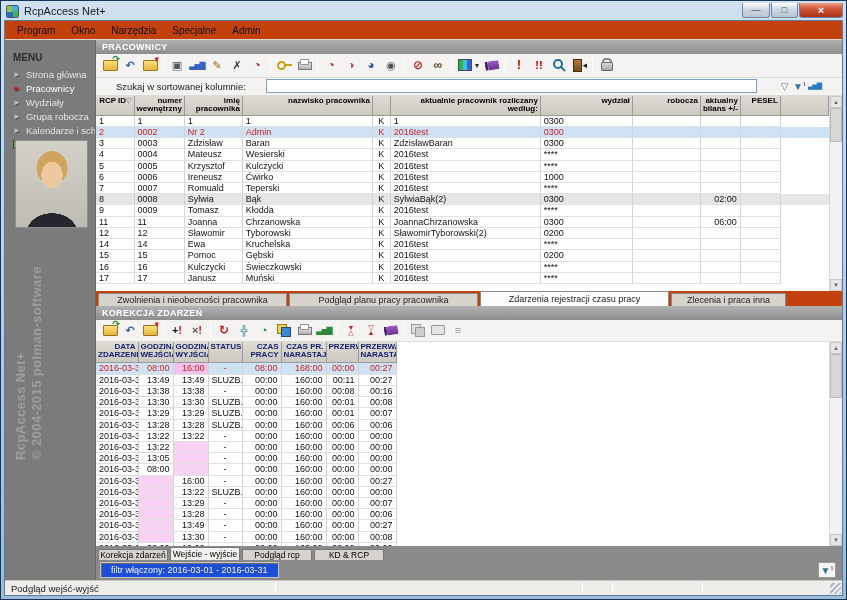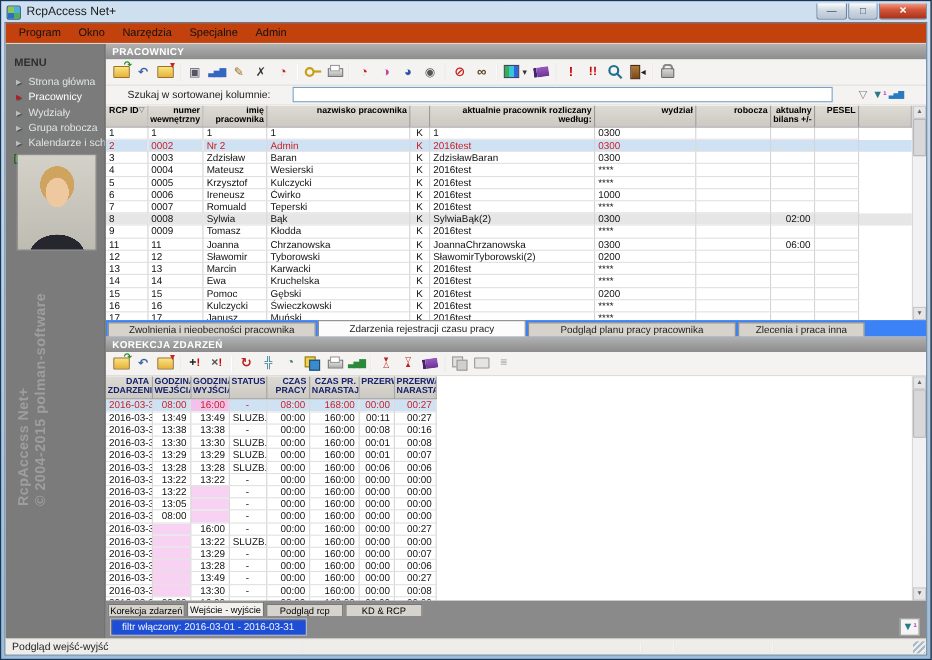--- a/index.html
+++ b/index.html
@@ -117,21 +117,21 @@
   tr.sel td.pink{background:#f3c2ec !important;}
   .c-r{text-align:right;}
   .c-c{text-align:center;}
   .sort-ind{float:right;color:#777;font-size:7px;}
   
   .vscroll{width:13px;background:#f1f1f1;border-left:1px solid #d8d8d8;display:flex;flex-direction:column;flex-shrink:0;}
   .sbtn{height:12px;background:#e6e6e6;border:1px solid #c8c8c8;display:flex;align-items:center;justify-content:center;font-size:6px;color:#666;}
   .sthumb{background:#d8d8d8;border:1px solid #b8b8b8;border-radius:1px;}
   .sfill{flex:1;}
   
-  .tabstrip{height:15px;background:#3b82f6;display:flex;align-items:flex-end;padding-left:2px;gap:2px;}
+  .tabstrip{height:15px;background:#c2410c;display:flex;align-items:flex-end;padding-left:2px;gap:2px;}
   .tab{height:13px;background:#d6d3cc;border:1px solid #8a8a8a;border-bottom:none;font-size:9px;display:flex;align-items:center;justify-content:center;color:#222;padding:0 4px;overflow:hidden;white-space:nowrap;}
   .tab.active{background:#fcfcfc;height:15px;font-weight:normal;}
   .mid-tab{width:189px;}
   .mid-tab:last-child{width:115px;}
   .bot-strip{height:14px;background:#8a8a8a;display:flex;align-items:flex-end;padding-left:2px;gap:2px;}
   .bot-tab{width:70px;height:11px;background:#d6d3cc;border:1px solid #777;border-bottom:none;font-size:8.5px;display:flex;align-items:center;justify-content:center;white-space:nowrap;overflow:hidden;}
   .bot-tab.active{background:#f2f1ee;height:13px;}
   
   .ev-area{height:205px;background:#fff;display:flex;overflow:hidden;}
   .ev-wrap{flex:1;display:flex;flex-direction:column;overflow:hidden;}
@@ -433,33 +433,20 @@
                     <td>Tyborowski</td>
                     <td class="c-c">K</td>
                     <td>SławomirTyborowski(2)</td>
                     <td>0200</td>
                     <td></td>
                     <td class="c-r"></td>
                     <td></td>
                     <td class="filler"></td>
                   </tr>
 
-                  <tr>
-                    <td>13</td>
-                    <td>13</td>
-                    <td>Marcin</td>
-                    <td>Karwacki</td>
-                    <td class="c-c">K</td>
-                    <td>2016test</td>
-                    <td>****</td>
-                    <td></td>
-                    <td class="c-r"></td>
-                    <td></td>
-                    <td class="filler"></td>
-                  </tr>
 
                   <tr>
                     <td>14</td>
                     <td>14</td>
                     <td>Ewa</td>
                     <td>Kruchelska</td>
                     <td class="c-c">K</td>
                     <td>2016test</td>
                     <td>****</td>
                     <td></td>
@@ -520,25 +507,25 @@
             <div class="sthumb" style="height:34px"></div>
             <div class="sfill"></div>
             <div class="sbtn">▼</div>
           </div>
         </div>
         <div class="tabstrip">
 
         <div class="tab mid-tab">
               <span>Zwolnienia i nieobecności pracownika</span>
             </div>
+            <div class="tab mid-tab">
+              <span>Podgląd planu pracy pracownika</span>
+            </div>
             <div class="tab mid-tab active">
               <span>Zdarzenia rejestracji czasu pracy</span>
-            </div>
-            <div class="tab mid-tab">
-              <span>Podgląd planu pracy pracownika</span>
             </div>
             <div class="tab mid-tab">
               <span>Zlecenia i praca inna</span>
             </div>
           </div>
         <div class="panel-header">KOREKCJA ZDARZEŃ</div>
         <div class="tb short">
             <span class="tbi ic-open-report"></span>
             <span class="tbi ic-undo"></span>
             <span class="tbi ic-save-report"></span>

